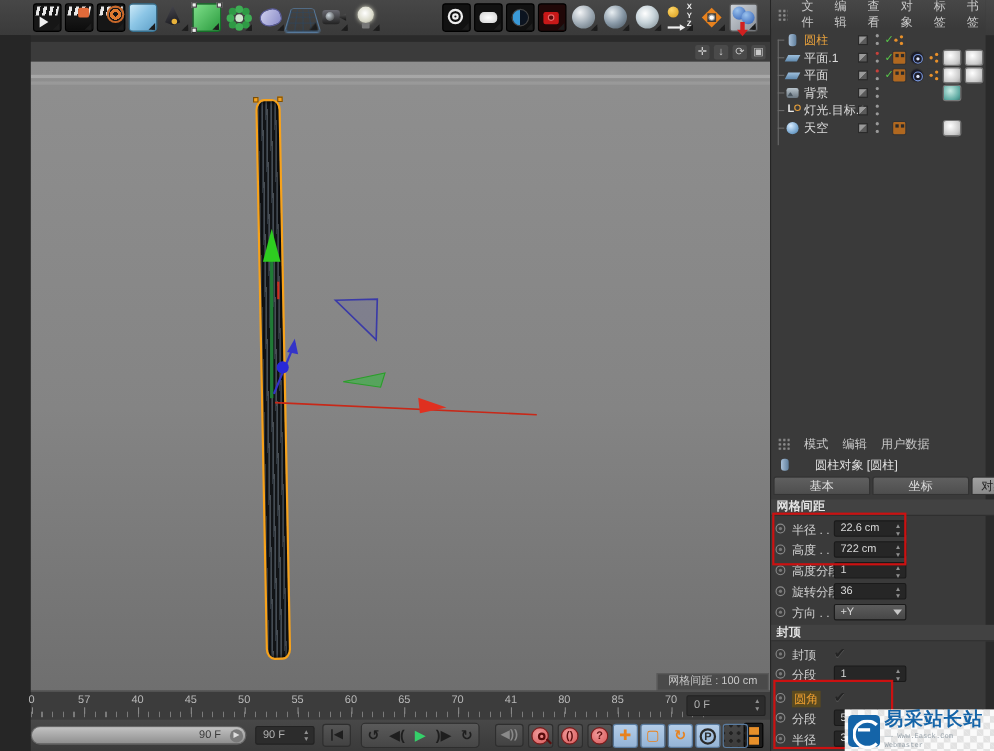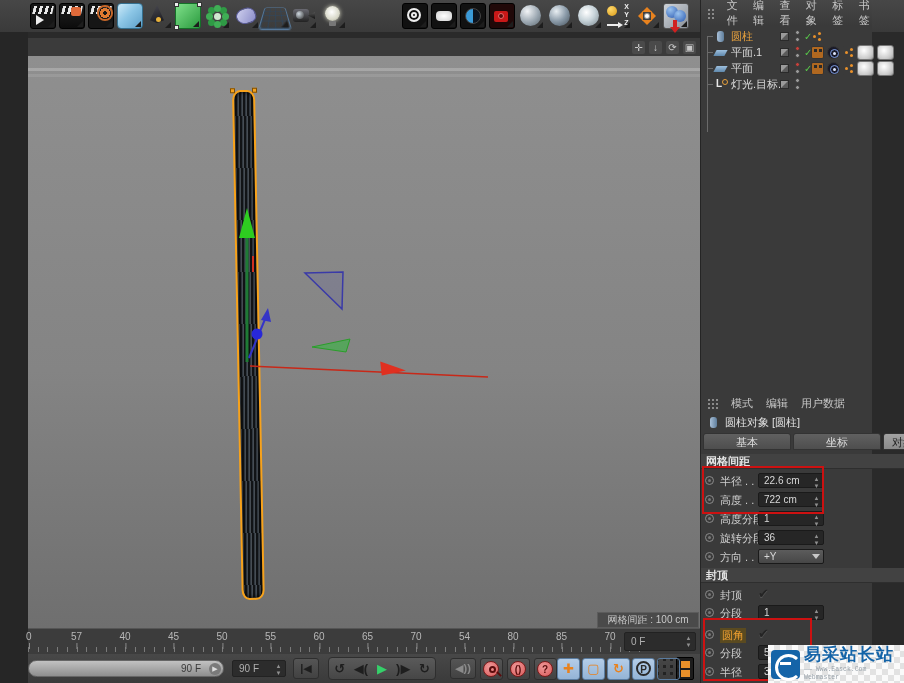--- a/index.html
+++ b/index.html
@@ -100,21 +100,21 @@
   .keyglyph { position:absolute; left:5px; top:4px; width:7px; height:7px; border:2px solid #5a0c0c; border-radius:50%; }
   .keyglyph:after { content:""; position:absolute; left:5px; top:5px; width:6px; height:2px; background:#5a0c0c; transform:rotate(45deg); }
   .togbtn { position:absolute; top:4px; width:23px; height:22px; background:linear-gradient(#b4cde8,#94b4d6); border:1px solid #5a7ca0; border-radius:3px; color:#e8821e; font-size:13px; font-weight:bold; line-height:20px; text-align:center; }
   .togbtn.pcirc { color:#2a2a2a; }
   .togbtn.pcirc .p { display:inline-block; width:15px; height:15px; border:2px solid #2a2a2a; border-radius:50%; font-size:10px; line-height:14px; margin-top:2px; }
   .togbtn.dots { background-image:radial-gradient(circle,#222 1.6px,transparent 1.8px); background-size:7px 7px; background-position:3px 4px; background-repeat:repeat; }
   #filmicon { position:absolute; left:648px; top:3px; width:18px; height:23px; background:#1c1c1c; border-radius:2px; border:1px solid #000; }
   #filmicon:before { content:""; position:absolute; left:4px; top:3px; width:9px; height:7px; background:#e8902a; box-shadow:0 9px 0 #e8902a; }
 
   
-  #rightpanel { position:absolute; left:700px; top:0; width:172px; height:683px; background:#3a3a3a; border-left:1px solid #252525; }
+  #rightpanel { position:absolute; left:700px; top:0; width:196px; height:683px; background:#3a3a3a; border-left:1px solid #252525; }
   .pmenu { display:flex; align-items:center; gap:13px; font-size:11px; color:#c8c8c8; }
   #om-menu { height:26px; padding-left:6px; background:linear-gradient(#474747,#3a3a3a); }
   .gripicon { width:11px; height:11px; background-image:radial-gradient(circle,#8a8a8a 1px,transparent 1.3px); background-size:4px 4px; }
   #om-list { position:absolute; left:0; top:28px; width:204px; }
   #om-tree { position:absolute; left:6px; top:8px; width:1px; height:96px; background:#6a6a6a; }
   .omrow { position:relative; height:16px; display:flex; align-items:center; font-size:11px; color:#dcdcdc; padding-left:13px; }
   .omrow:before { content:""; position:absolute; left:6px; top:8px; width:6px; height:1px; background:#6a6a6a; }
   .omrow.sel .oname { color:#e8a13c; }
   .oicon { width:13px; height:13px; position:relative; margin-right:4px; flex:none; }
   .oi-cylinder:before { content:""; position:absolute; left:3px; top:1px; width:7px; height:11px; border-radius:3px/3px; background:linear-gradient(90deg,#a8c0d8,#5f7e9c); }
@@ -137,21 +137,21 @@
   .tag-comp { background:#b06820; border:1px solid #333; }
   .tag-comp:before { content:""; position:absolute; left:2px; top:2px; width:3px; height:3px; background:#2a2a2a; box-shadow:5px 0 0 #2a2a2a; }
   .tag-target { background:#1a1a28; border:1px solid #333; border-radius:50%; }
   .tag-target:before { content:""; position:absolute; left:2px; top:2px; width:7px; height:7px; border:1px solid #7a9ae0; border-radius:50%; }
   .tag-target:after { content:""; position:absolute; left:5px; top:5px; width:3px; height:3px; background:#e0e8ff; border-radius:50%; }
   .tex { width:17px; height:15px; border-radius:3px; border:1px solid #777; margin-right:3px; flex:none; }
   .tex-white { background:radial-gradient(circle at 40% 35%,#ffffff,#c8c8c8 70%,#9a9a9a); }
   .tex-teal { background:radial-gradient(circle at 40% 35%,#c8ece4,#5ba8a0 70%,#3a7a74); }
 
   #am-menu { position:absolute; left:0; top:394px; width:204px; height:18px; padding-left:6px; }
-  #am-title { position:absolute; left:6px; top:414px; height:16px; display:flex; align-items:center; gap:5px; font-size:11px; color:#e0e0e0; }
+  #am-title { position:absolute; left:6px; top:414px; height:16px; display:flex; align-items:center; gap:21px; font-size:11px; color:#e0e0e0; }
   #am-title .oicon { margin:0; }
   #am-tabs { position:absolute; left:2px; top:433px; width:202px; height:18px; display:flex; gap:2px; overflow:hidden; }
   .amtab { flex:none; width:88px; height:17px; background:linear-gradient(#606060,#4e4e4e); border:1px solid #333; border-radius:3px 3px 0 0; font-size:11px; color:#ddd; text-align:center; line-height:16px; }
   .amtab.active { background:linear-gradient(#a2a2a2,#8a8a8a); color:#1e1e1e; text-align:left; padding-left:8px; width:110px; }
   .secheader { position:absolute; left:0; width:204px; height:15px; background:#424242; border-bottom:1px solid #2e2e2e; font-size:11px; font-weight:bold; color:#e4e4e4; padding-left:5px; line-height:14px; }
   .amrow { position:absolute; left:0; width:204px; height:18px; font-size:11px; color:#cfcfcf; }
   .amrow .radio { position:absolute; left:4px; top:4px; width:9px; height:9px; border:1px solid #8a8a8a; border-radius:50%; }
   .amrow .radio:after { content:""; position:absolute; left:2px; top:2px; width:3px; height:3px; border-radius:50%; background:#777; }
   .amrow .albl { position:absolute; left:19px; top:2px; white-space:nowrap; }
   .amrow .albl.hl { color:#f0a030; background:#5a4a20; padding:0 2px; }
@@ -296,21 +296,21 @@
     </div>
   <div class="rlabel" style="left: 0px; transform: translateX(-2px);">0</div>
       <div class="rlabel" style="left: 48.5px;">57</div>
       <div class="rlabel" style="left: 97px;">40</div>
       <div class="rlabel" style="left: 145.5px;">45</div>
       <div class="rlabel" style="left: 194px;">50</div>
       <div class="rlabel" style="left: 242.5px;">55</div>
       <div class="rlabel" style="left: 291px;">60</div>
       <div class="rlabel" style="left: 339.5px;">65</div>
       <div class="rlabel" style="left: 388px;">70</div>
-      <div class="rlabel" style="left: 436.5px;">54</div>
+      <div class="rlabel" style="left: 436.5px;">41</div>
       <div class="rlabel" style="left: 485px;">80</div>
       <div class="rlabel" style="left: 533.5px;">85</div>
       <div class="rlabel" style="left: 582px;">70</div>
     </div>
 
   <div id="bottombar">
     <div id="tslider">
       <span class="val">90 F</span>
       <span class="knob">▶</span>
     </div>
@@ -412,32 +412,64 @@
             <span class="tag tag-comp"></span>
             <span class="tag tag-target"></span>
             <span class="tag tag-phong"></span>
           </span>
           <span class="octrl" style="left: 156px;">
             <span class="tex tex-white"></span>
             <span class="tex tex-white"></span>
           </span>
         </div>
         <div class="omrow">
+          <span class="oicon oi-background"></span>
+          <span class="oname">背景</span>
+          <span class="octrl" style="left: 79px;">
+            <span class="sqtog"></span>
+            <span class="vdots">
+              <span class="vdot"></span>
+              <span class="vdot"></span>
+            </span>
+          </span>
+          <span class="octrl" style="left: 110px;"></span>
+          <span class="octrl" style="left: 156px;">
+            <span class="tex tex-teal"></span>
+          </span>
+        </div>
+        <div class="omrow">
           <span class="oicon oi-light"></span>
           <span class="oname">灯光.目标.1</span>
           <span class="octrl" style="left: 79px;">
             <span class="sqtog"></span>
             <span class="vdots">
               <span class="vdot"></span>
               <span class="vdot"></span>
             </span>
           </span>
           <span class="octrl" style="left: 110px;"></span>
           <span class="octrl" style="left: 156px;"></span>
         </div>
+        <div class="omrow">
+          <span class="oicon oi-sky"></span>
+          <span class="oname">天空</span>
+          <span class="octrl" style="left: 79px;">
+            <span class="sqtog"></span>
+            <span class="vdots">
+              <span class="vdot"></span>
+              <span class="vdot"></span>
+            </span>
+          </span>
+          <span class="octrl" style="left: 110px;">
+            <span class="tag tag-comp"></span>
+          </span>
+          <span class="octrl" style="left: 156px;">
+            <span class="tex tex-white"></span>
+          </span>
+        </div>
       </div>
     <div id="am-menu" class="pmenu">
         <span class="gripicon"></span>
         <span>模式</span>
         <span>编辑</span>
         <span>用户数据</span>
       </div>
     <div id="am-title">
       <span class="oicon oi-cylinder"></span>
       <span>圆柱对象 [圆柱]</span>

